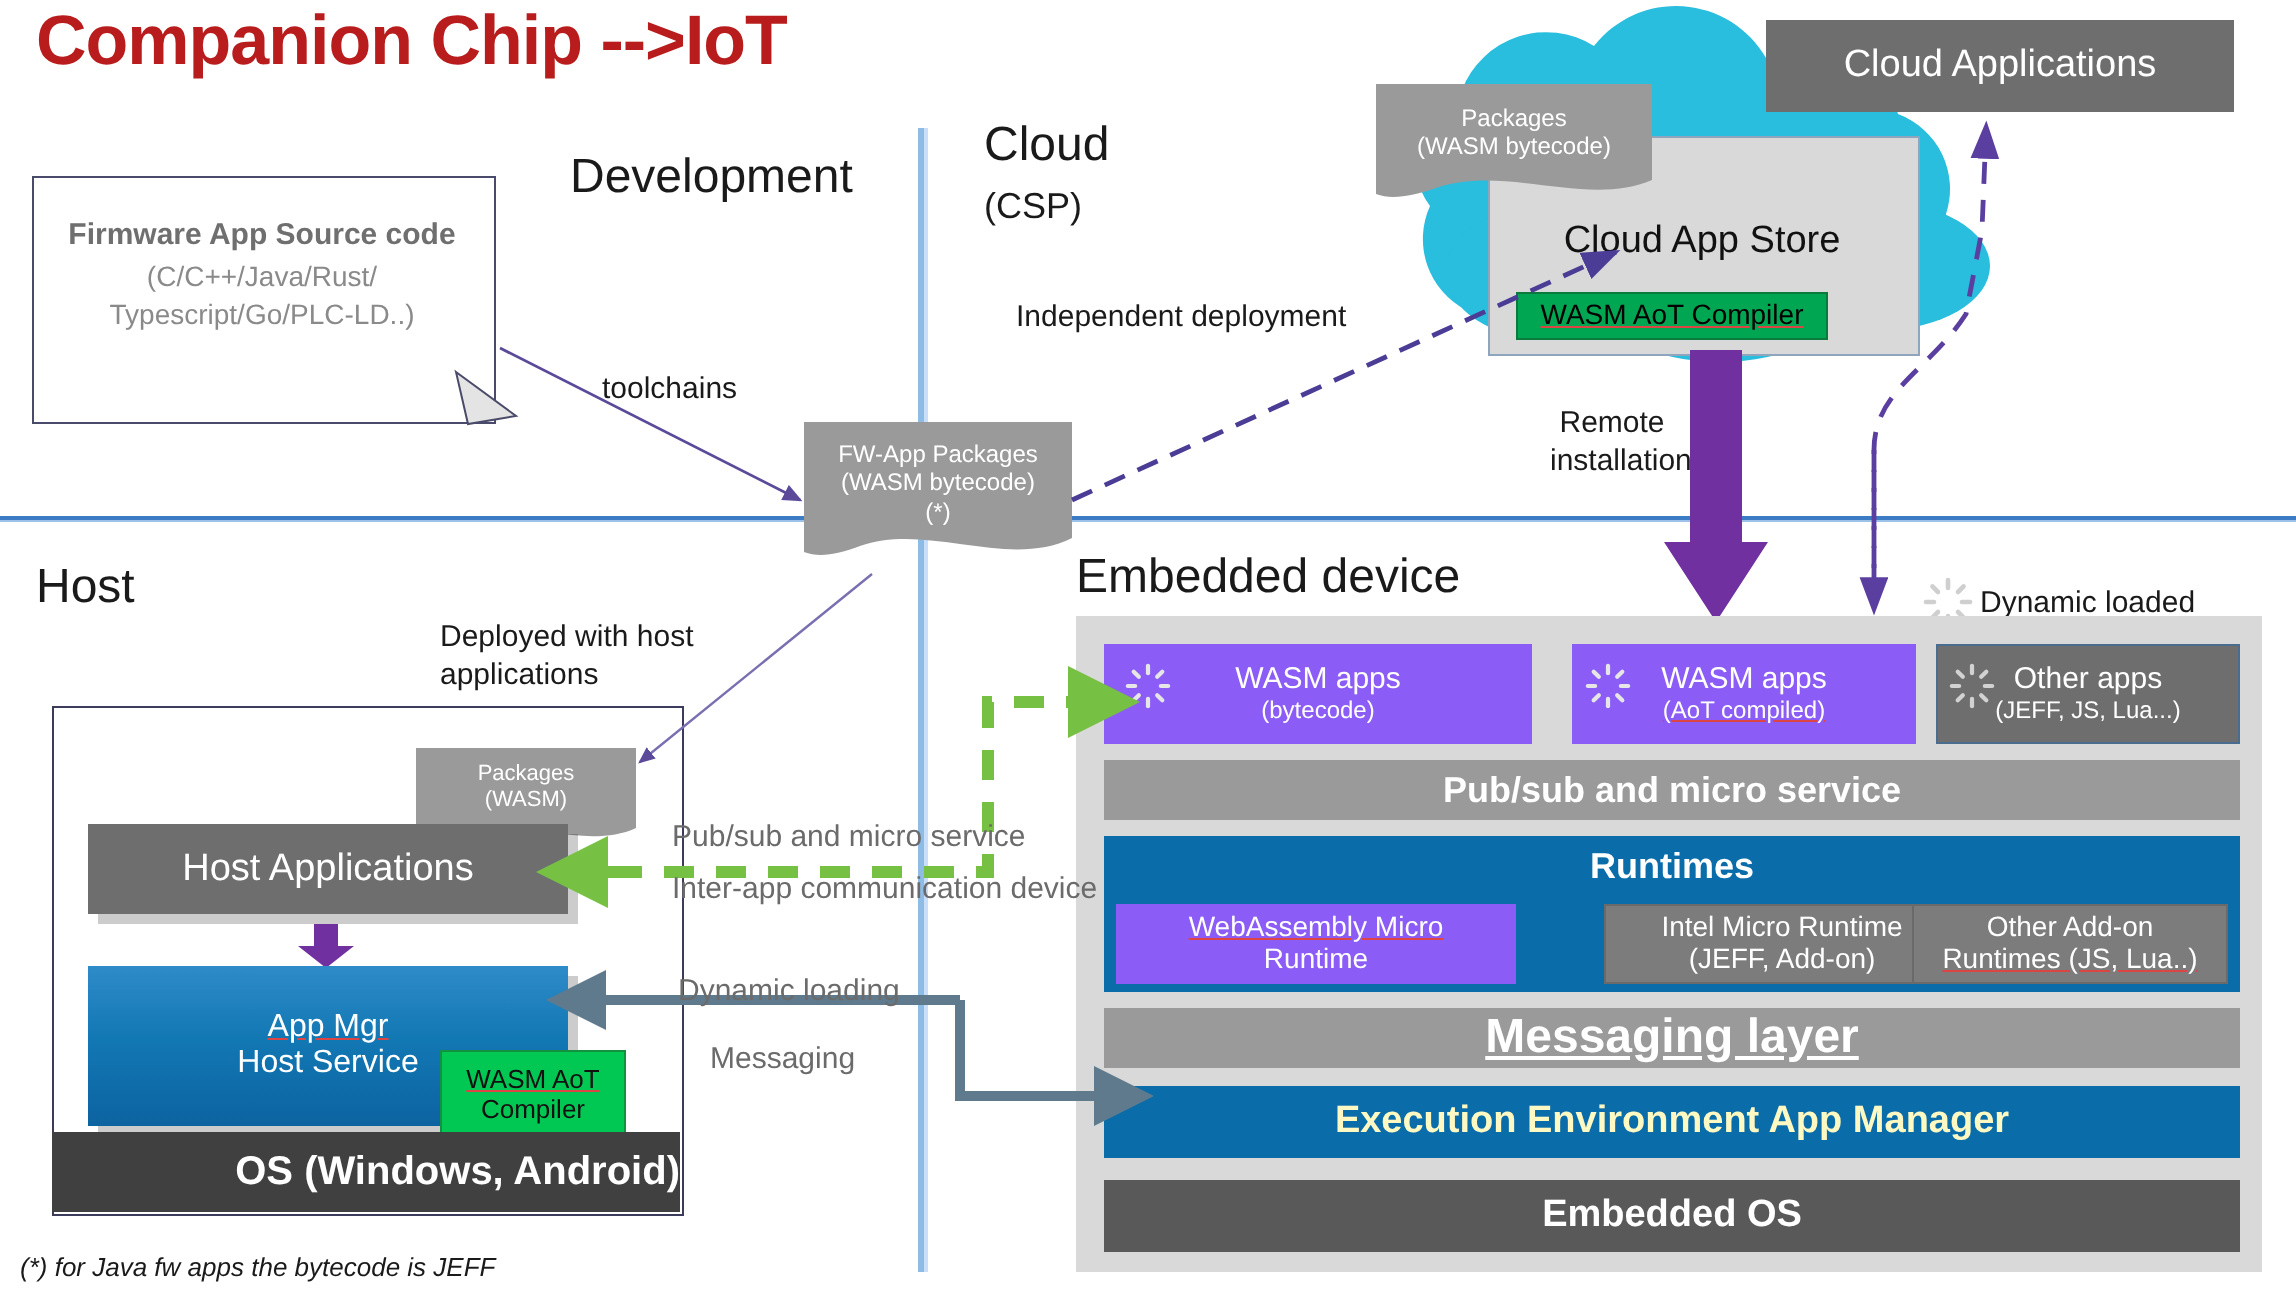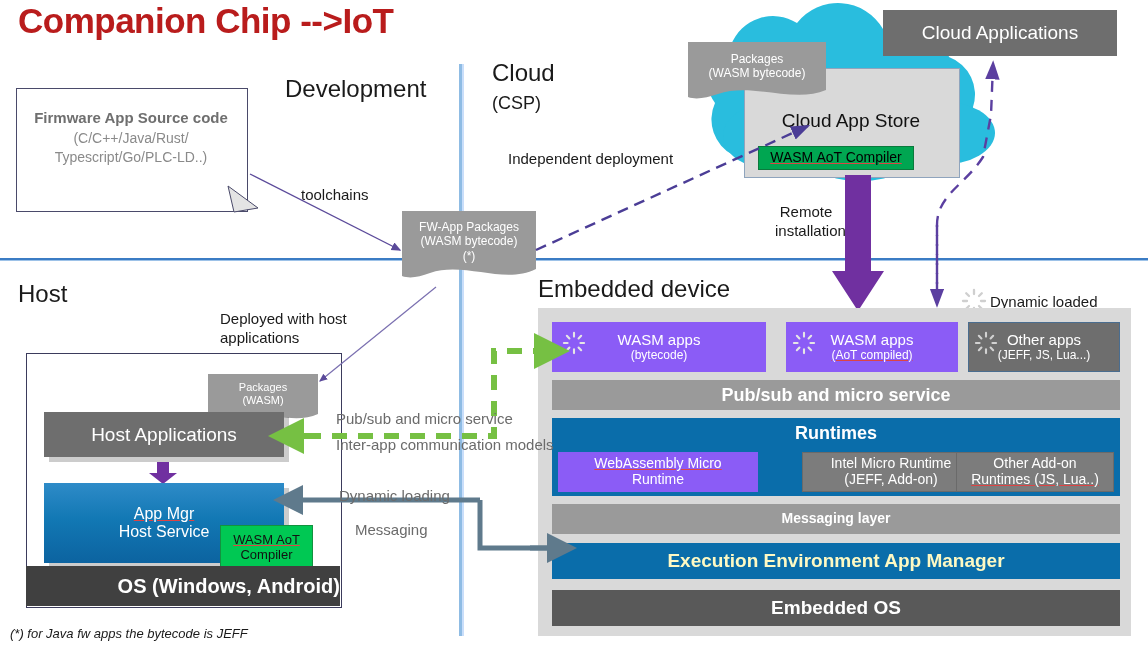--- a/index.html
+++ b/index.html
@@ -249,21 +249,21 @@
 </div>
 <div class="abs box" style="left:766px;top:452px;width:178px;height:40px;font-size:14px;flex-direction:column;background:#7c7c7c;color:#fff;border:1px solid #6a6a6a;margin-left:36px;">
   <div>Intel Micro Runtime</div>
   <div>(JEFF, Add-on)</div>
 </div>
 <div class="abs box" style="left:956px;top:452px;width:158px;height:40px;font-size:14px;flex-direction:column;background:#7c7c7c;color:#fff;border:1px solid #6a6a6a;">
   <div>Other Add-on</div>
   <div class="u">Runtimes (JS, Lua..)</div>
 </div>
 
-<div class="abs box gray2 bold" style="left:552px;top:504px;width:568px;height:30px;font-size:14px;">
+<div class="abs box gray2 bold" style="left:552px;top:504px;width:568px;height:30px;font-size:24px;text-decoration:underline;">
   <span>Messaging layer</span>
 </div>
 
 <div class="abs box blue bold" style="left:552px;top:543px;width:568px;height:36px;font-size:19px;">
   <span>Execution Environment App Manager</span>
 </div>
 
 <div class="abs box bold" style="left:552px;top:590px;width:568px;height:36px;font-size:19px;background:#595959;color:#fff;">
   <span>Embedded OS</span>
 </div>
@@ -319,21 +319,21 @@
       </marker>
     <marker id="grL" markerWidth="6" markerHeight="6" refX="1" refY="3" orient="auto">
       <path d="M0,0 L6,3 L0,6 z" fill="#76C043"></path>
       </marker>
   </defs>
 
   <path d="M24,100 L212,100 L212,15 L258,15" fill="none" stroke="#76C043" stroke-width="6" stroke-dasharray="15,11" marker-end="url(#grR)"></path>
   <path d="M36,100 L16,100" fill="none" stroke="#76C043" stroke-width="6" marker-end="url(#grL)"></path>
 </svg>
 <div class="abs ann-gray" style="left:336px;top:410px;">Pub/sub and micro service</div>
-<div class="abs ann-gray" style="left:336px;top:436px;">Inter-app communication models</div>
+<div class="abs ann-gray" style="left:336px;top:436px;">Inter-app communication device</div>
 
 <svg class="abs" style="left:280px;top:490px;" width="280" height="80">
   <defs>
     <marker id="gyL" markerWidth="6" markerHeight="6" refX="1" refY="3" orient="auto">
       <path d="M0,0 L6,3 L0,6 z" fill="#5F7A8C"></path>
       </marker>
     <marker id="gyR" markerWidth="6" markerHeight="6" refX="1" refY="3" orient="auto">
       <path d="M0,0 L6,3 L0,6 z" fill="#5F7A8C"></path>
       </marker>
   </defs>

